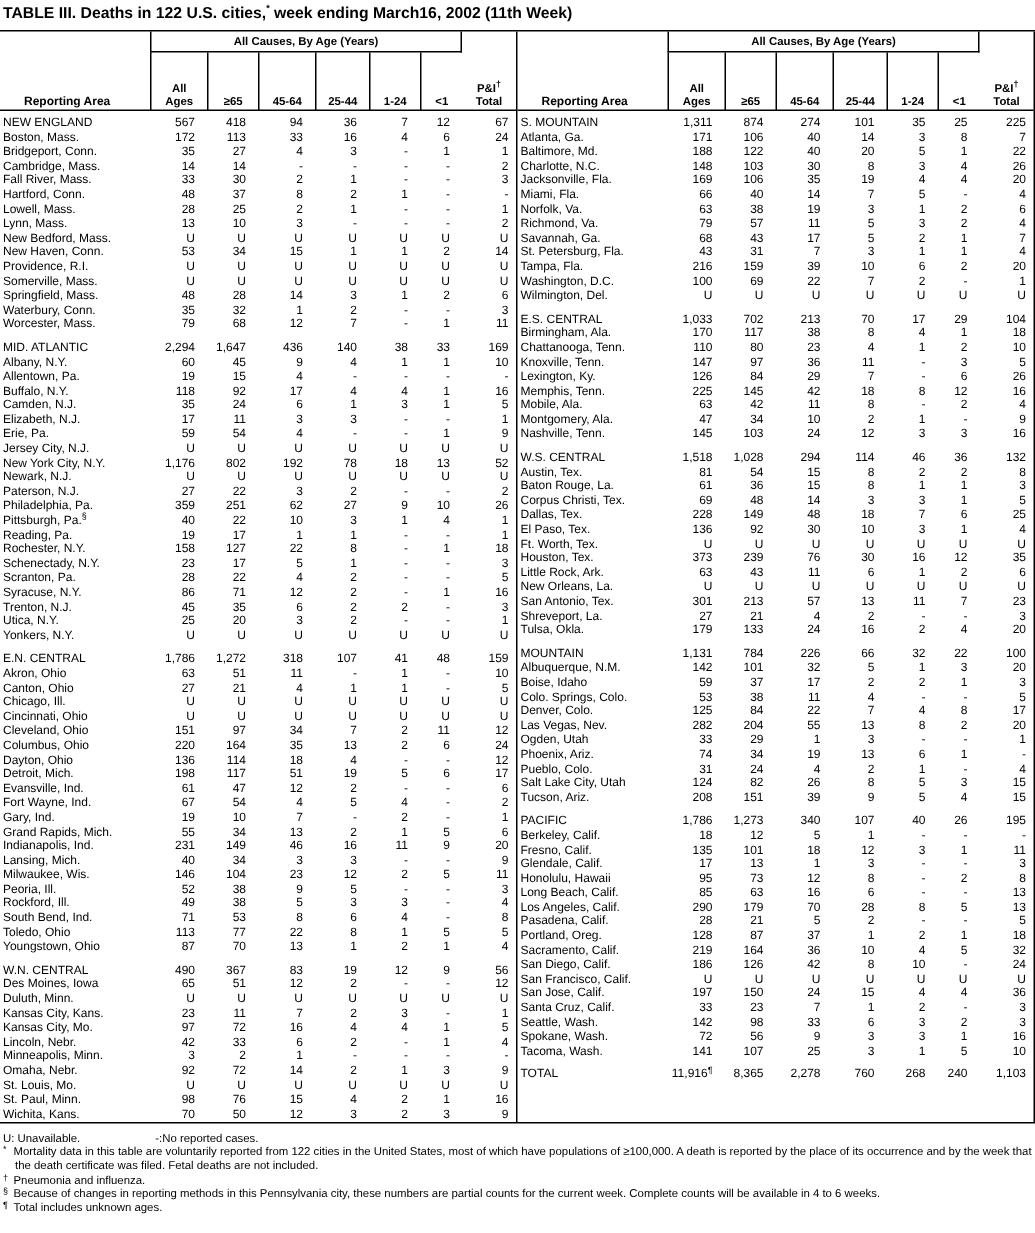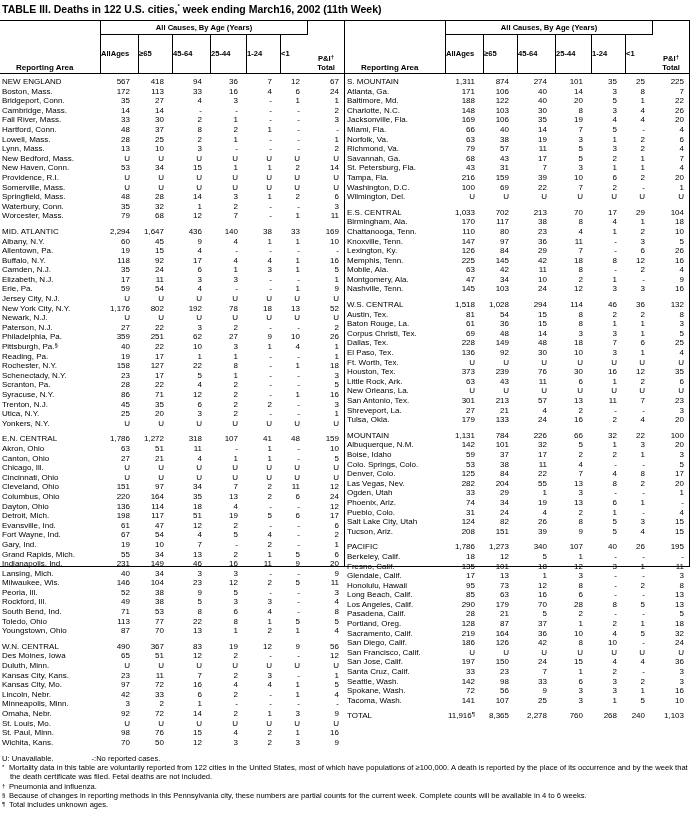--- a/index.html
+++ b/index.html
@@ -1,39 +1,39 @@
 <!DOCTYPE html>
 <html><head>
 <meta charset="utf-8">
 <style>
   html,body{margin:0;padding:0;background:#fff;}
   body{width:690px;height:822px;font-family:"Liberation Sans","DejaVu Sans",sans-serif;color:#000;}
   .page{position:relative;width:690px;height:822px;background:#fff;overflow:hidden;}
   .title{position:absolute;left:2px;top:3px;font-size:10.5px;font-weight:bold;white-space:nowrap;}
   .sup{font-size:6px;vertical-align:top;line-height:1;}
-  .tablewrap{position:absolute;left:0;top:20px;width:690px;height:547px;border-top:1.5px solid #000;border-bottom:1.5px solid #000;box-sizing:border-box;display:flex;}
+  .tablewrap{position:absolute;left:0;top:20px;width:690px;height:729px;border-top:1.5px solid #000;border-bottom:1.5px solid #000;box-sizing:border-box;display:flex;}
   .half{width:345px;height:100%;box-sizing:border-box;border-right:1px solid #000;}
   .hdr{display:grid;grid-template-columns:100px 38px 34px 38px 36px 34px 28px 36px;grid-template-rows:14px 39px;height:53px;border-bottom:1px solid #000;box-sizing:border-box;font-weight:bold;font-size:7.6px;}
   .h-group{grid-column:2/8;grid-row:1;border-left:1px solid #000;border-right:1px solid #000;border-bottom:1px solid #000;text-align:center;padding-top:2px;box-sizing:border-box;}
   .h-pi{grid-column:8;grid-row:1/3;display:flex;flex-direction:column;justify-content:flex-end;align-items:center;padding-bottom:2px;box-sizing:border-box;text-align:center;line-height:9px;}
   .h-area{grid-column:1;grid-row:2;display:flex;align-items:flex-end;padding:0 0 2px 16px;box-sizing:border-box;font-size:8px;}
-  .h-age{grid-row:2;border-left:1px solid #000;display:flex;flex-direction:row;align-items:center;padding-bottom:2px;box-sizing:border-box;line-height:9px;}
+  .h-age{grid-row:2;border-left:1px solid #000;display:flex;flex-direction:column;justify-content:flex-end;align-items:center;padding-bottom:2px;box-sizing:border-box;line-height:9px;}
   .body{font-size:8px;}
   .row{display:grid;grid-template-columns:100px 38px 34px 38px 36px 34px 28px 36px;height:9.6px;line-height:9.6px;}
   .cell{white-space:nowrap;overflow:visible;}
   .cell.area{padding-left:2px;}
   .cell.num{text-align:right;padding-right:8px;}
   .cell.num.last{padding-right:5px;}
   .section-gap{height:6px;}
   .body .section-gap:first-child{height:3px;}
   .footnotes{position:absolute;left:2px;top:754px;width:686px;font-size:7.6px;line-height:9.2px;}
   .fn{padding-left:8px;text-indent:-8px;}
   .fn .mk{display:inline-block;text-indent:0;width:7px;font-size:6px;vertical-align:top;}
   .legend{margin-bottom:0px;}
-  .legend .l2{margin-left:38px;}
+  .legend .l2{margin-left:50px;}
 </style>
 </head>
 <body>
 
 <div class="page">
 
   <div class="title"><span>TABLE III. Deaths in 122 U.S. cities,</span><span class="sup">*</span><span> week ending March16, 2002 (11th Week)</span></div>
 
   <div class="tablewrap">
 

